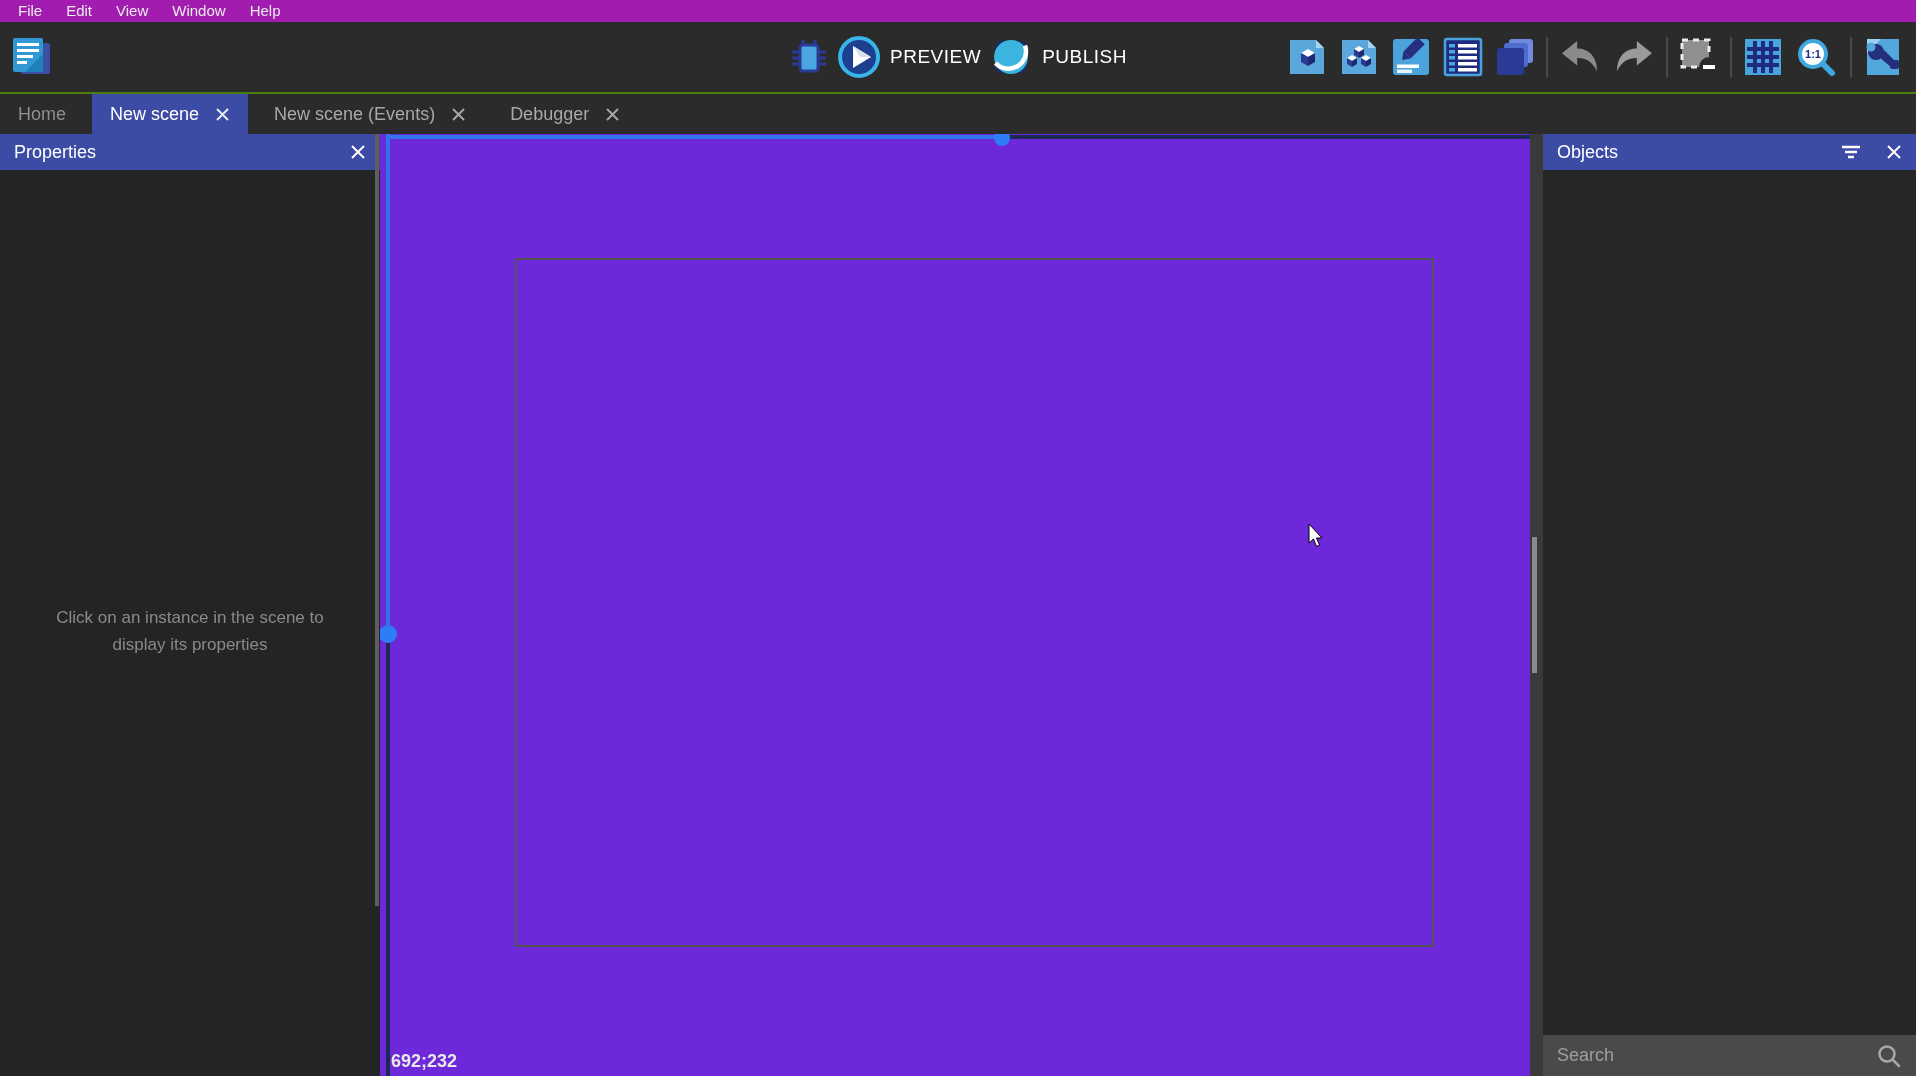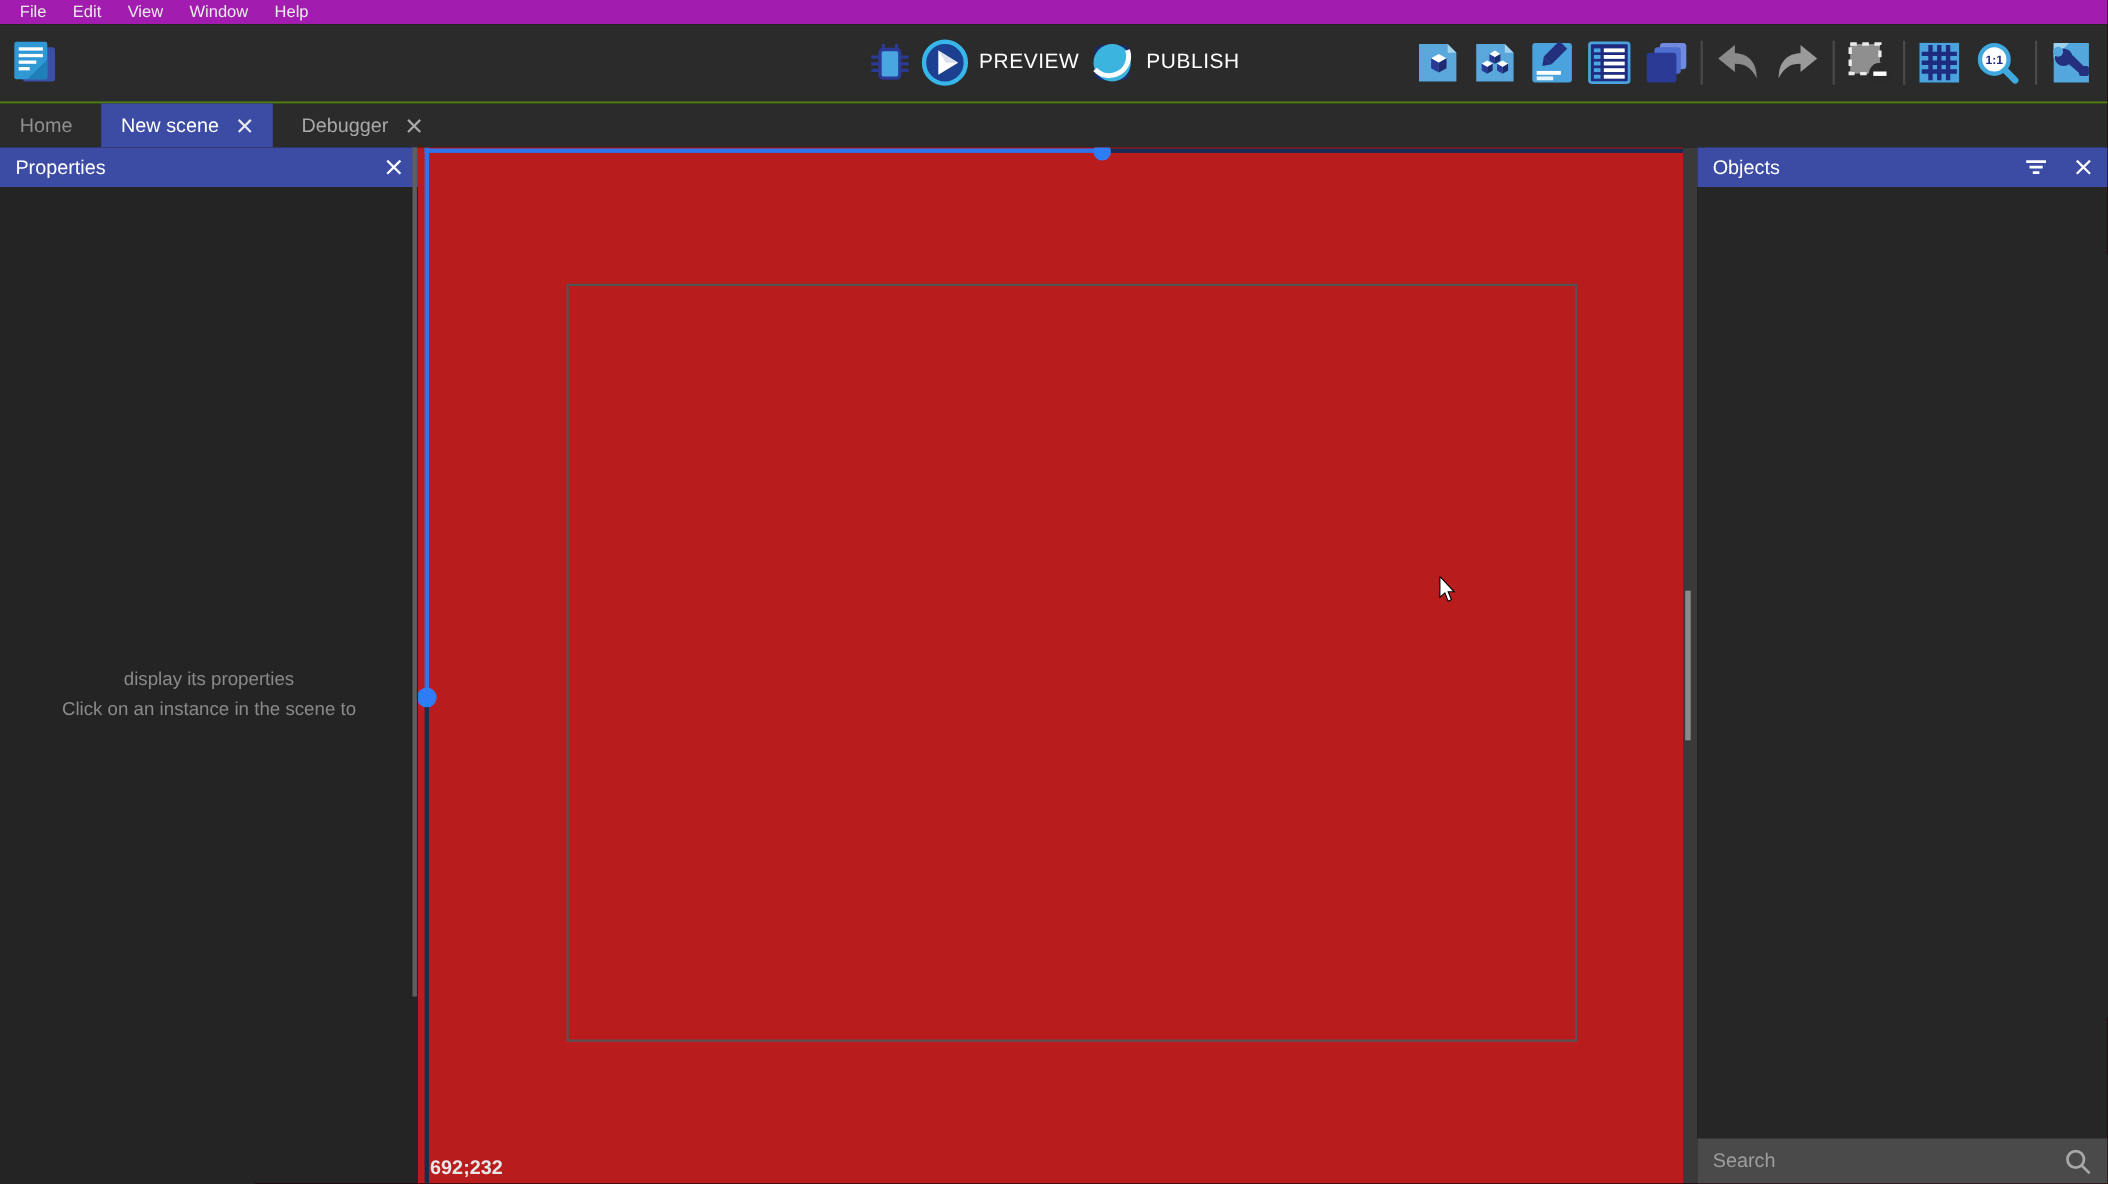--- a/index.html
+++ b/index.html
@@ -45,21 +45,21 @@
   
   .properties-panel { width:380px; background:#242424; position:relative;
     display:flex; flex-direction:column;justify-content:flex-end; }
   .prop-body { flex:1; position:relative; }
   .empty-msg { position:absolute; top:434px; left:0; width:100%; text-align:center;
     color:#8a8a8a; font-size:17px; line-height:27px; }
   .prop-scrollbar { position:absolute; right:1px; top:0; width:4px; height:772px;
     background:#5f5f5f; }
 
   
-  .canvas { width:1150px; position:relative; background:#b91c1c; overflow:hidden; }
+  .canvas { width:1150px; position:relative; background:#6d28d9; overflow:hidden; }
   .hscroll-bright { position:absolute; left:6px; top:1px; width:616px; height:4px;
     background:#2f74e8; }
   .hscroll-dark { position:absolute; left:622px; top:1px; right:0; height:4px;
     background:#1a2a55; }
   .hscroll-dot { position:absolute; left:614px; top:-4px; width:16px; height:16px;
     border-radius:50%; background:#2f7df6; }
   .vscroll-bright { position:absolute; left:6px; top:0; width:4px; height:500px;
     background:#2f74e8; }
   .vscroll-dark { position:absolute; left:6px; top:500px; width:4px; bottom:0;
     background:#1a2a55; }
@@ -269,20 +269,31 @@
       <span class="tab-close">
         <svg width="15" height="15">
             <g stroke="#e9e9f2" stroke-width="2">
               <line x1="2" y1="2" x2="13" y2="13"></line>
               <line x1="13" y1="2" x2="2" y2="13"></line>
             </g>
           </svg>
       </span>
     </div>
     <div class="tab">
+      <span>New scene (Events)</span>
+      <span class="tab-close">
+        <svg width="15" height="15">
+            <g stroke="#a8a8a8" stroke-width="2">
+              <line x1="2" y1="2" x2="13" y2="13"></line>
+              <line x1="13" y1="2" x2="2" y2="13"></line>
+            </g>
+          </svg>
+      </span>
+    </div>
+    <div class="tab">
       <span>Debugger</span>
       <span class="tab-close">
         <svg width="15" height="15">
             <g stroke="#a8a8a8" stroke-width="2">
               <line x1="2" y1="2" x2="13" y2="13"></line>
               <line x1="13" y1="2" x2="2" y2="13"></line>
             </g>
           </svg>
       </span>
     </div>
@@ -299,22 +310,22 @@
                 <g stroke="#fff" stroke-width="2">
                   <line x1="2" y1="2" x2="14" y2="14"></line>
                   <line x1="14" y1="2" x2="2" y2="14"></line>
                 </g>
               </svg>
           </span>
         </div>
       </div>
       <div class="prop-body">
         <div class="empty-msg">
+          <div>Click on an instance in the scene to</div>
           <div>display its properties</div>
-          <div>Click on an instance in the scene to</div>
         </div>
       </div>
       <div class="prop-scrollbar"></div>
     </div>
 
     <div class="canvas">
       <div class="hscroll-bright"></div>
       <div class="hscroll-dark"></div>
       <div class="hscroll-dot"></div>
       <div class="vscroll-bright"></div>

